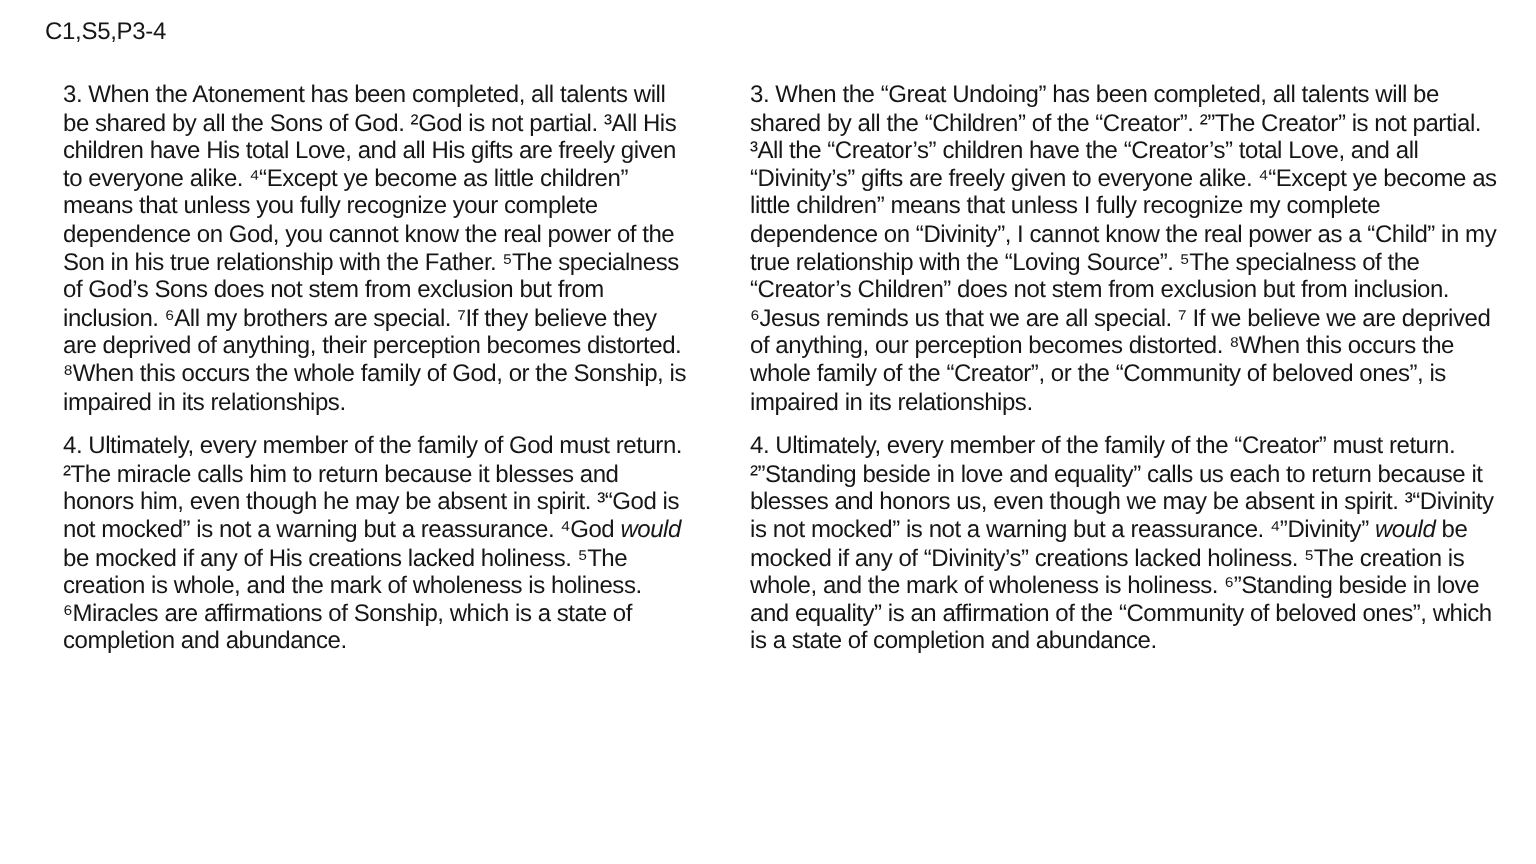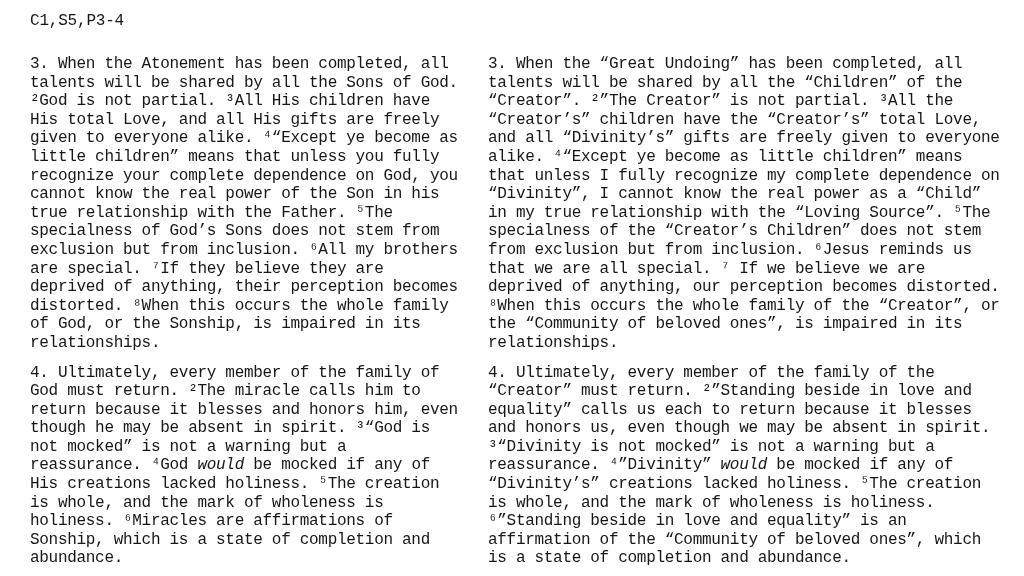--- a/index.html
+++ b/index.html
@@ -6,39 +6,39 @@
     margin: 0;
     padding: 0;
     background: #ffffff;
   }
   .page {
     width: 1024px;
     height: 576px;
     box-sizing: border-box;
     background: #ffffff;
     color: #161616;
-    font-family: Liberation Mono, monospace;
+    font-family: Liberation Sans, sans-serif;
     padding: 12px 26px 0 30px;
     overflow: hidden;
   }
   .doc-header {
     font-size: 16px;
     line-height: 19px;
     margin: 0 0 24px 0;
     letter-spacing: -0.2px;
   }
   .columns {
     display: flex;
     gap: 26px;
     align-items: flex-start;
   }
   .column-left  { width: 432px; flex: 0 0 auto; }
   .column-right { width: 518px; flex: 0 0 auto; }
   p.para {
-    margin: 0 0 11px 0;
+    margin: 0 0 11px 12px;
     font-size: 16px;
     line-height: 18.6px;
     letter-spacing: -0.3px;
     text-align: left;
   }
   p.para em {
     font-style: italic;
   }
 </style>
 </head>

